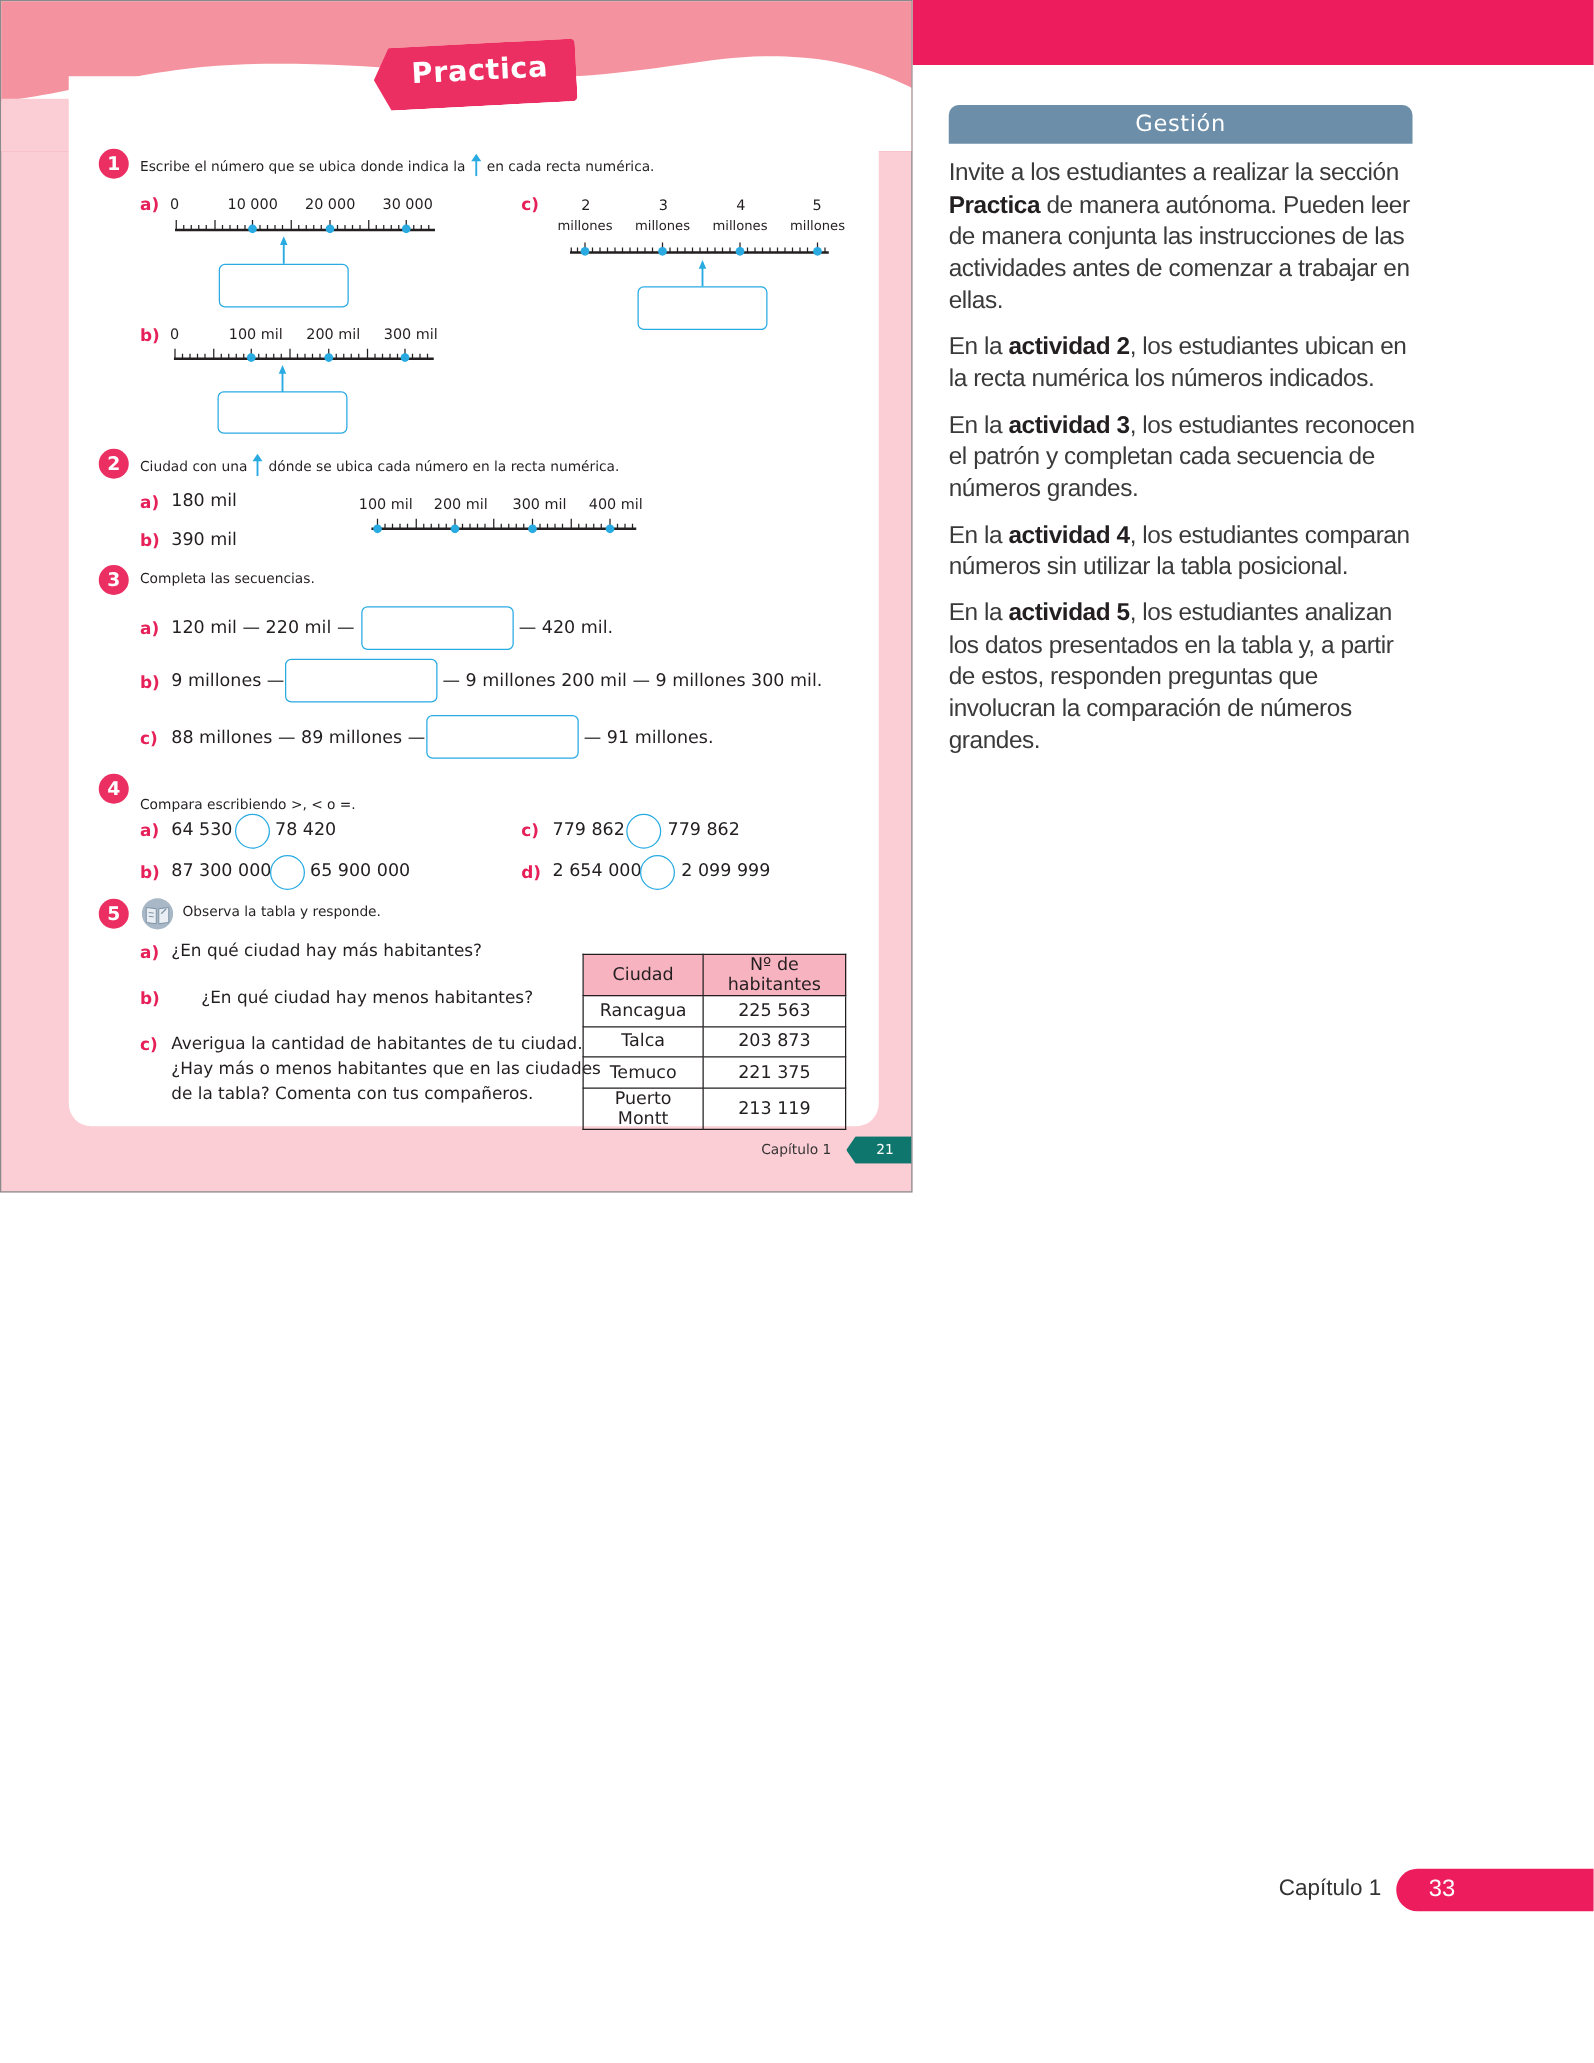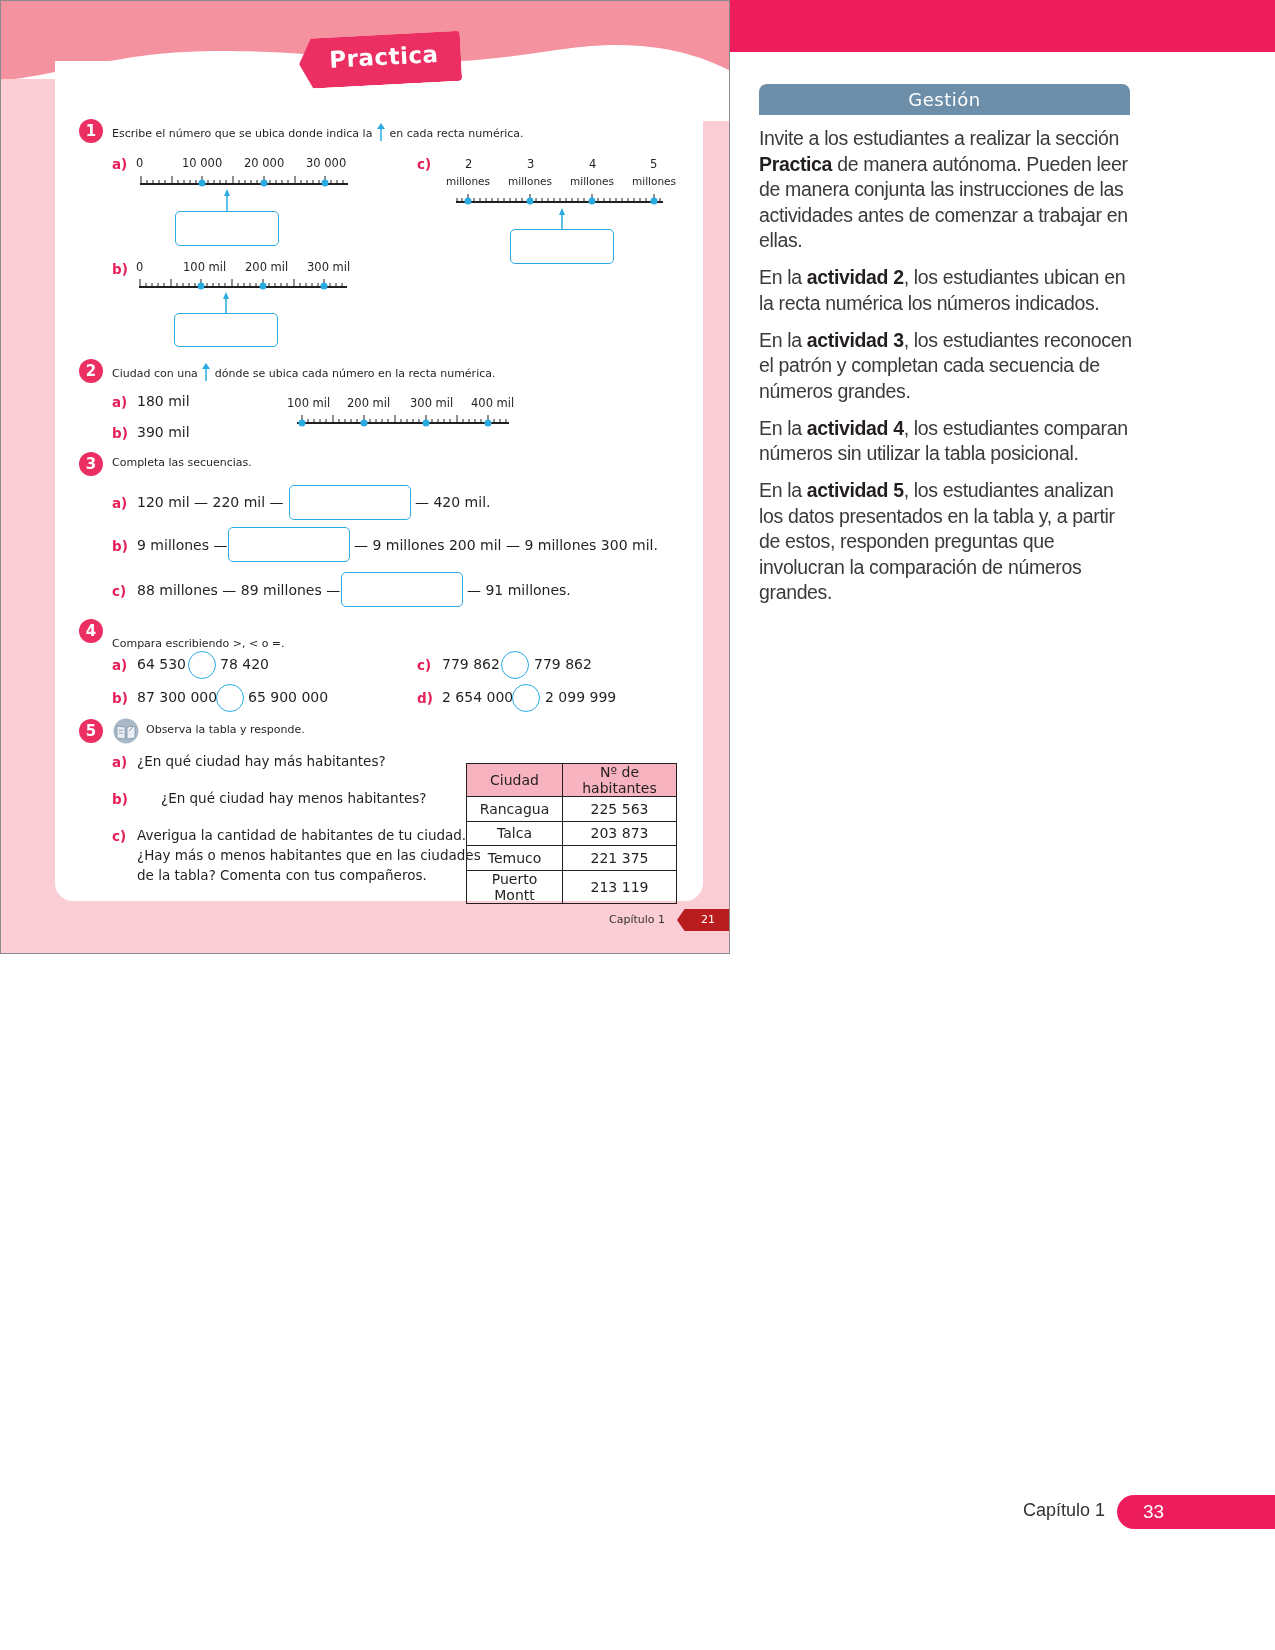--- a/index.html
+++ b/index.html
@@ -56,21 +56,21 @@
   }
   .hab-table th, .hab-table td {
     border: 1.3px solid #231f20; height: 24.5px; text-align: center; font-weight: normal; padding: 0 4px;
   }
   .hab-table th { background: #f7b3bf; }
   .hab-table td.c1, .hab-table th.c1 { width: 96px; }
   .hab-table td.c2, .hab-table th.c2 { width: 114px; }
 
   .student-footer-text { position: absolute; left: 608px; top: 912px; font-size: 11px; color: #333; }
   .student-footer-badge {
-    position: absolute; left: 676px; top: 908px; width: 54px; height: 22px; background: #b91c1c;
+    position: absolute; left: 676px; top: 908px; width: 54px; height: 22px; background: #0f766e;
     clip-path: polygon(14% 0, 100% 0, 100% 100%, 14% 100%, 0 50%); color: #fff; font-size: 11px;
     text-align: center; line-height: 22px; padding-left: 8px;
   }
 
   
   .top-bar { position: absolute; left: 730px; top: 0; width: 545px; height: 52px; background: #ed1c5c; }
   .gestion-header {
     position: absolute; left: 759px; top: 84px; width: 371px; height: 31px;
     background: #6c8ea8; border-radius: 8px 8px 0 0; color: #fff; text-align: center;
     font-size: 18px; line-height: 31px; letter-spacing: 0.5px;

